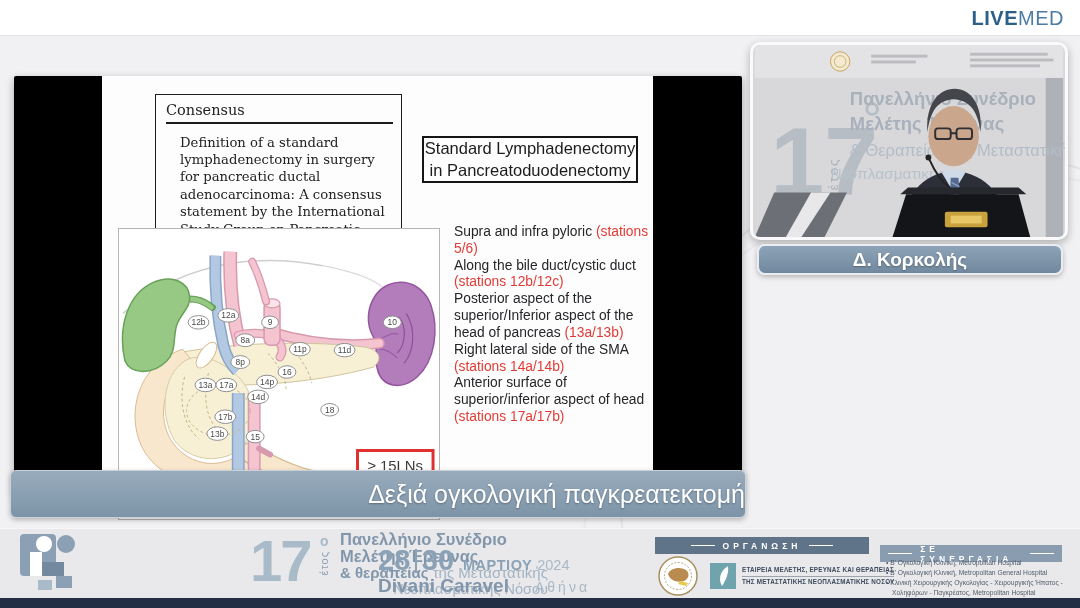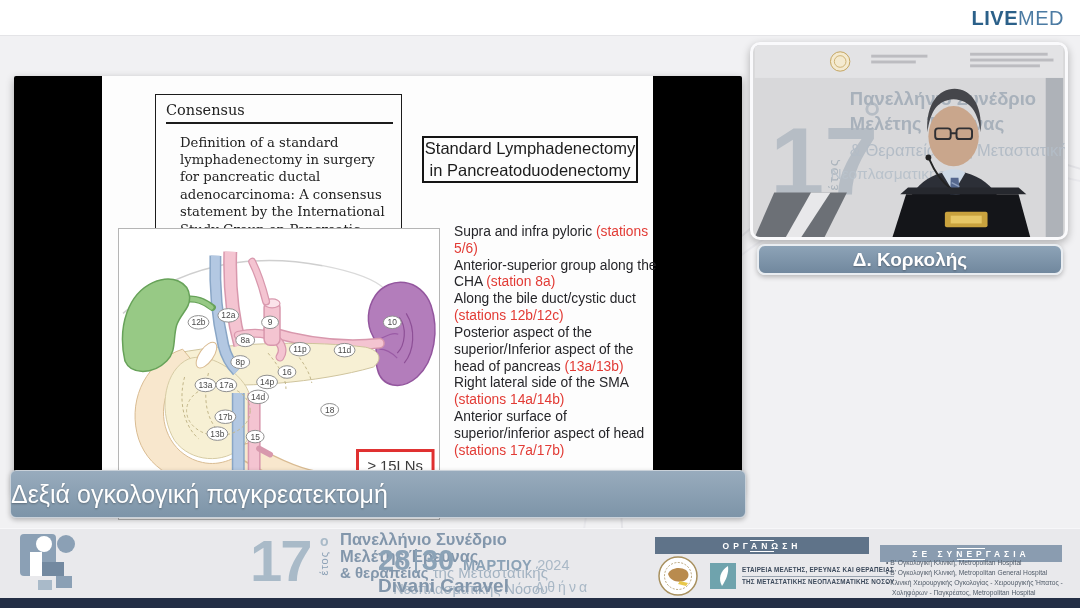--- a/index.html
+++ b/index.html
@@ -52,21 +52,21 @@
   .bd-txt{ font-family:"Liberation Sans",sans-serif; }
 
   .name-plate{ position:absolute; left:757px; top:244px; width:306px; height:31px; border-radius:8px;
     background:linear-gradient(#8da3b7,#71889e); border:2px solid #e9edf1; box-shadow:0 2px 5px rgba(0,0,0,.25);
     display:flex; align-items:center; justify-content:center;
     color:#fff; font-size:19px; font-weight:700; text-shadow:0 1px 2px rgba(0,0,0,.3); }
 
   
   .title-bar{ position:absolute; left:10px; top:470px; width:736px; height:48px; border-radius:6px;
     background:linear-gradient(#98abbd,#7d94a8); border:1px solid #c9d1d9; box-shadow:0 2px 5px rgba(0,0,0,.25);
-    display:flex; align-items:center; justify-content:flex-start;
+    display:flex; align-items:center; justify-content:flex-end;
     color:#fff; font-size:25px; font-weight:500; text-shadow:0 1px 2px rgba(0,0,0,.3); }
 
   
   .footer{ position:absolute; left:0; top:528px; width:1080px; height:70px; background:#e9e9ec; border-top:1px solid #f7f7f9; }
   .navy-strip{ position:absolute; left:0; top:598px; width:1080px; height:10px; background:#232e45; }
 
   .f-logo{ position:absolute; left:14px; top:3px; }
 
   .f-num{ position:absolute; left:250px; top:-2px; font-size:58px; font-weight:700; color:#a9bac8; letter-spacing:-2px; }
   .f-deg{ position:absolute; left:320px; top:4px; font-size:14px; color:#a9bac8; font-weight:700; }
@@ -81,21 +81,21 @@
   .f-date-row{ position:absolute; left:378px; top:17px; display:flex; align-items:baseline; color:#8ba2b6; }
   .f-date-row .day{ font-size:29px; font-weight:700; line-height:1; }
   .f-date-row .sep{ width:1.5px; height:24px; background:#8ba2b6; margin:0 5px; align-self:center; }
   .f-date-row .month{ font-size:14.5px; font-weight:700; margin-left:9px; letter-spacing:.5px; }
   .f-date-row .year{ font-size:14.5px; font-weight:300; color:#a9b8c6; margin-left:5px; }
   .f-venue-row{ position:absolute; left:378px; top:46px; display:flex; align-items:baseline; }
   .f-venue-row .venue{ font-size:19px; font-weight:700; color:#8296ab; }
   .f-venue-row .city{ font-size:14px; font-weight:300; color:#a9b8c6; letter-spacing:3px; margin-left:26px; }
 
   .sec-bar{ position:absolute; height:17px; display:flex; align-items:center; justify-content:center;
-    color:#fff; font-size:8.5px; font-weight:700; letter-spacing:4px;flex-direction:column; }
+    color:#fff; font-size:8.5px; font-weight:700; letter-spacing:4px; }
   .sec-bar .dash{ height:1px; background:#fff; margin:0 8px; }
   .org-bar{ left:655px; top:8px; width:214px; background:#5f7389; }
   .org-bar .dash{ width:24px; }
   .col-bar{ left:880px; top:16px; width:182px; background:#8a9cb0; }
   .col-bar .dash{ width:28px; }
 
   .org-logos{ position:absolute; left:658px; top:27px; display:flex; align-items:center; }
   .soc-text{ margin-left:6px; color:#3c4a5c; font-size:6.3px; font-weight:700; line-height:1.25; letter-spacing:.2px; }
   .soc-text .div{ height:1px; background:#9aa4b0; margin:1.5px 0; }
 
@@ -265,21 +265,20 @@
 
           <g>
             <rect x="240" y="202" width="76" height="31" fill="#ffffff" stroke="#e03030" stroke-width="3"></rect>
             <text class="min-nodes-text" x="278" y="223">≥ 15LNs</text>
           </g>
         </svg>
       </div>
 
       <div class="stations">
           <div><span>Supra and infra pyloric </span><span class="red">(stations 5/6)</span></div>
-          <div><span>Anterior-superior group along the CHA </span><span class="red">(station 8a)</span></div>
           <div><span>Along the bile duct/cystic duct </span><span class="red">(stations 12b/12c)</span></div>
           <div><span>Posterior aspect of the superior/Inferior aspect of the head of pancreas </span><span class="red">(13a/13b)</span></div>
           <div><span>Right lateral side of the SMA </span><span class="red">(stations 14a/14b)</span></div>
           <div><span>Anterior surface of superior/inferior aspect of head </span><span class="red">(stations 17a/17b)</span></div>
         </div>
 
       <div class="citation">Surgery 2015</div>
     </div>
   </div>
 

